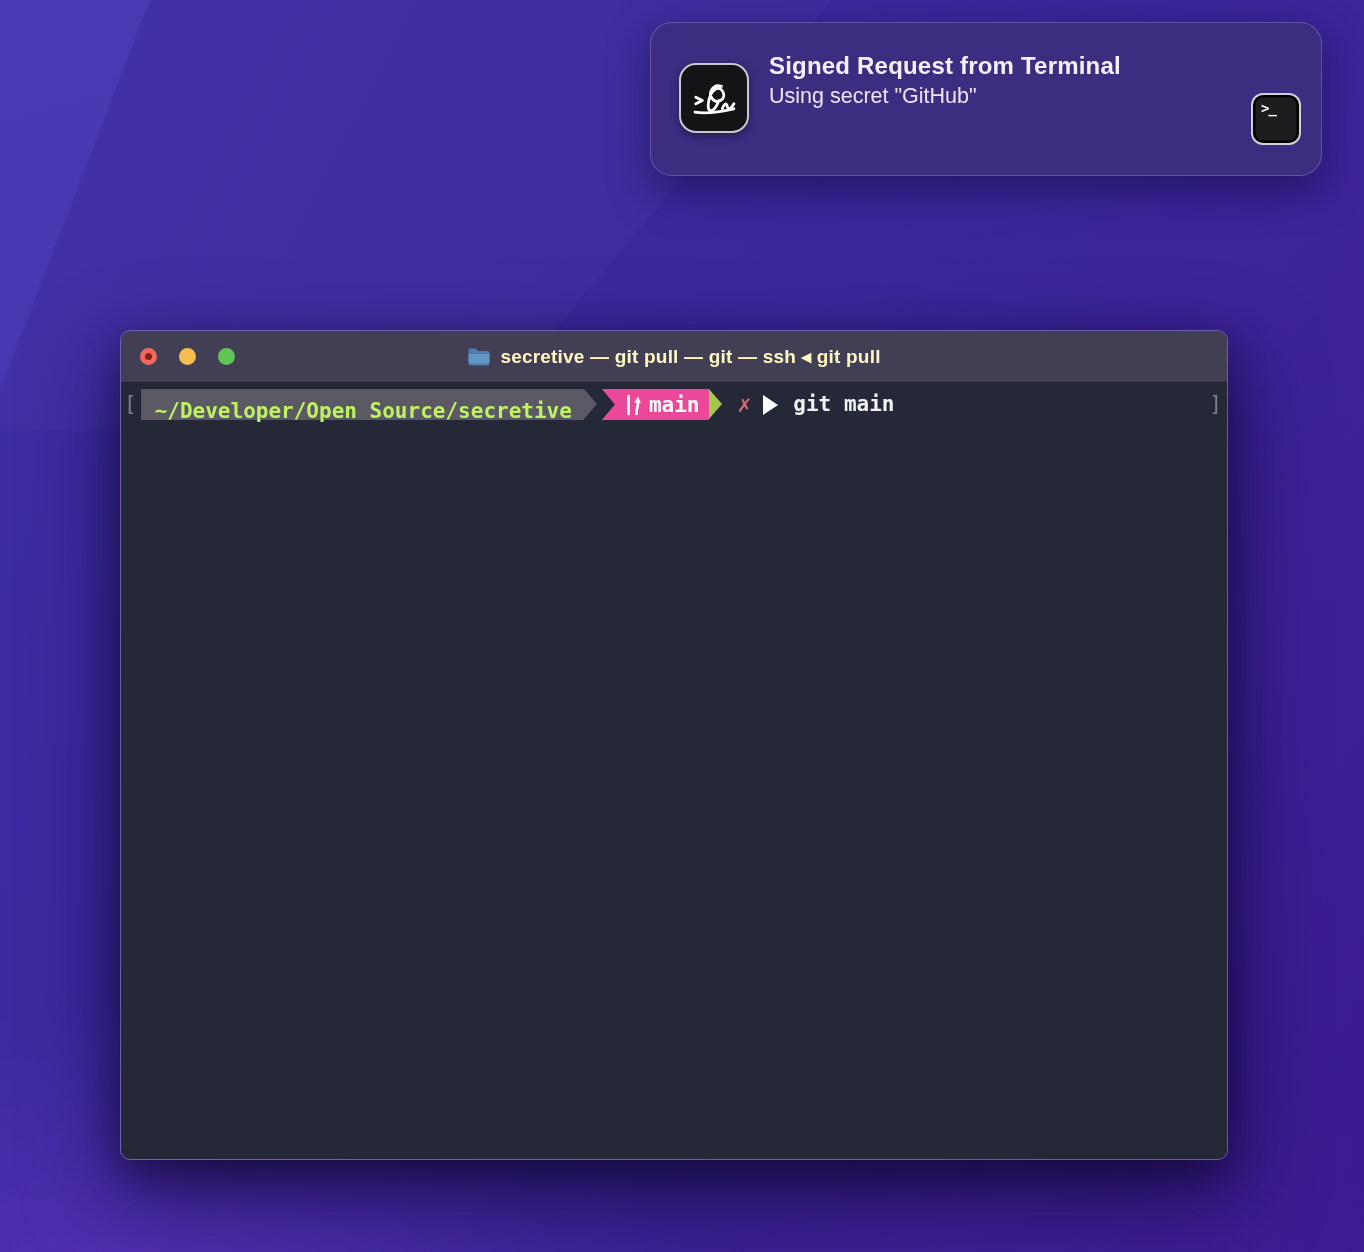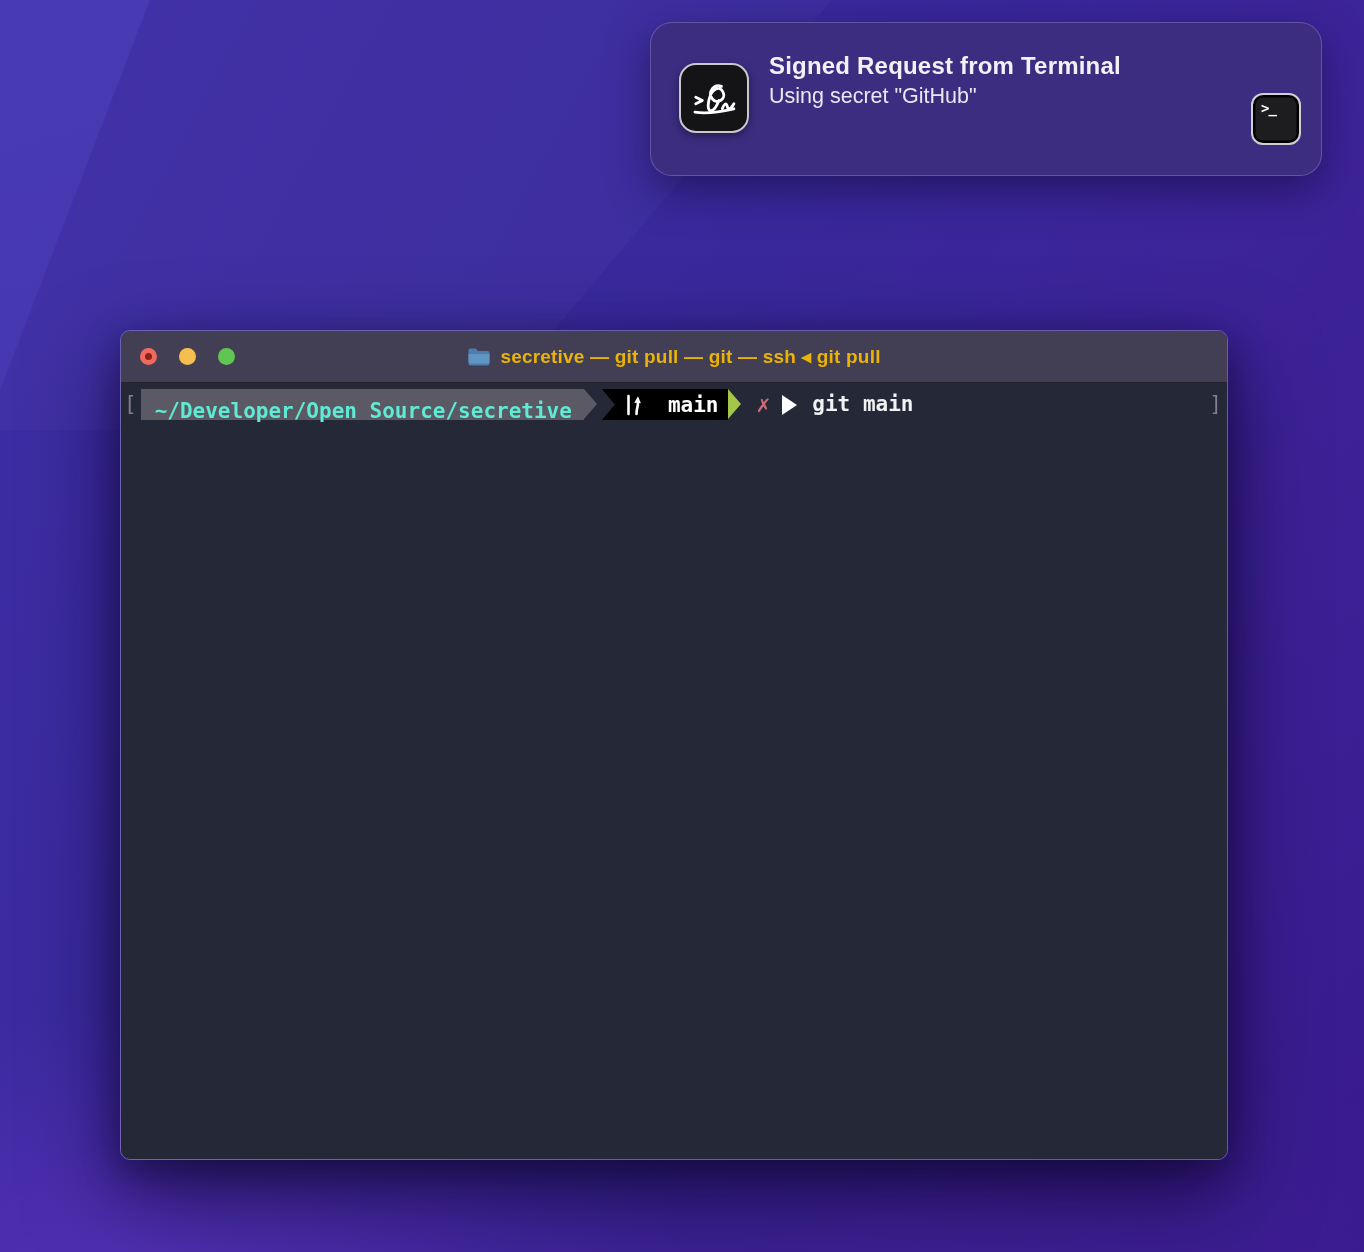--- a/index.html
+++ b/index.html
@@ -45,34 +45,34 @@
   .titlebar { height:52px; background:#423f54; border-bottom:1px solid #26232f;
     position:relative; display:flex; align-items:center; justify-content:center; }
   .traffic-lights { position:absolute; left:19px; top:0; height:100%; display:flex; align-items:center; gap:22px; }
   .tl { width:17px; height:17px; border-radius:50%; border:none; position:relative; cursor:default; }
   .tl-close { background:#ee6a5e; }
   .tl-close::after { content:""; position:absolute; left:5px; top:5px; width:7px; height:7px;
     border-radius:50%; background:#8c2015; }
   .tl-min { background:#f5bf4f; }
   .tl-max { background:#61c554; }
   .title-group { display:flex; align-items:center; gap:9px; }
-  .window-title { font-size:19px; font-weight:700; color:#eab308; letter-spacing:.2px; }
+  .window-title { font-size:19px; font-weight:700; color:#fef9c3; letter-spacing:.2px; }
 
   .terminal-screen { height:777px; background:#242837; padding-top:6px; position:relative; }
   .prompt-row { position:relative; height:31px; display:flex; align-items:stretch;
     font-family:"DejaVu Sans Mono","Liberation Mono", monospace; font-weight:700; font-size:21px; }
   .bracket { color:#807e8c; font-weight:400; align-self:center; line-height:31px; }
   .bracket-left { margin-left:3px; margin-right:4px; }
   .bracket-right { position:absolute; right:5px; top:0; }
 
-  .seg-path { background:#5b5963; color:#5eead4; display:flex; align-items:center;
+  .seg-path { background:#5b5963; color:#bef264; display:flex; align-items:center;
     padding:12px 12px 0 14px; white-space:pre; }
   .seg-path-tip { width:0; height:0; border-top:15.5px solid transparent; border-bottom:15.5px solid transparent;
     border-left:13px solid #5b5963; }
-  .seg-branch { background:#000000; color:#ffffff; display:flex; align-items:center; gap:26px;
+  .seg-branch { background:#ec4899; color:#ffffff; display:flex; align-items:center; gap:7px;
     margin-left:5px; padding:0 10px 0 22px;
     clip-path:polygon(0 0, 100% 0, 100% 100%, 0 100%, 13px 50%); }
   .seg-branch-tip { width:0; height:0; border-top:15.5px solid transparent; border-bottom:15.5px solid transparent;
     border-left:13px solid #a4c64a; }
   .status-x { color:#d4697a; font-size:23px; align-self:center; margin-left:15px; line-height:31px; }
   .prompt-arrow { width:0; height:0; border-top:10px solid transparent; border-bottom:10px solid transparent;
     border-left:15px solid #ffffff; align-self:center; margin-left:12px; }
   .command-text { color:#f2f2f4; align-self:center; margin-left:15px; line-height:31px; white-space:pre; }
 
   .icon-svg { display:block; }

